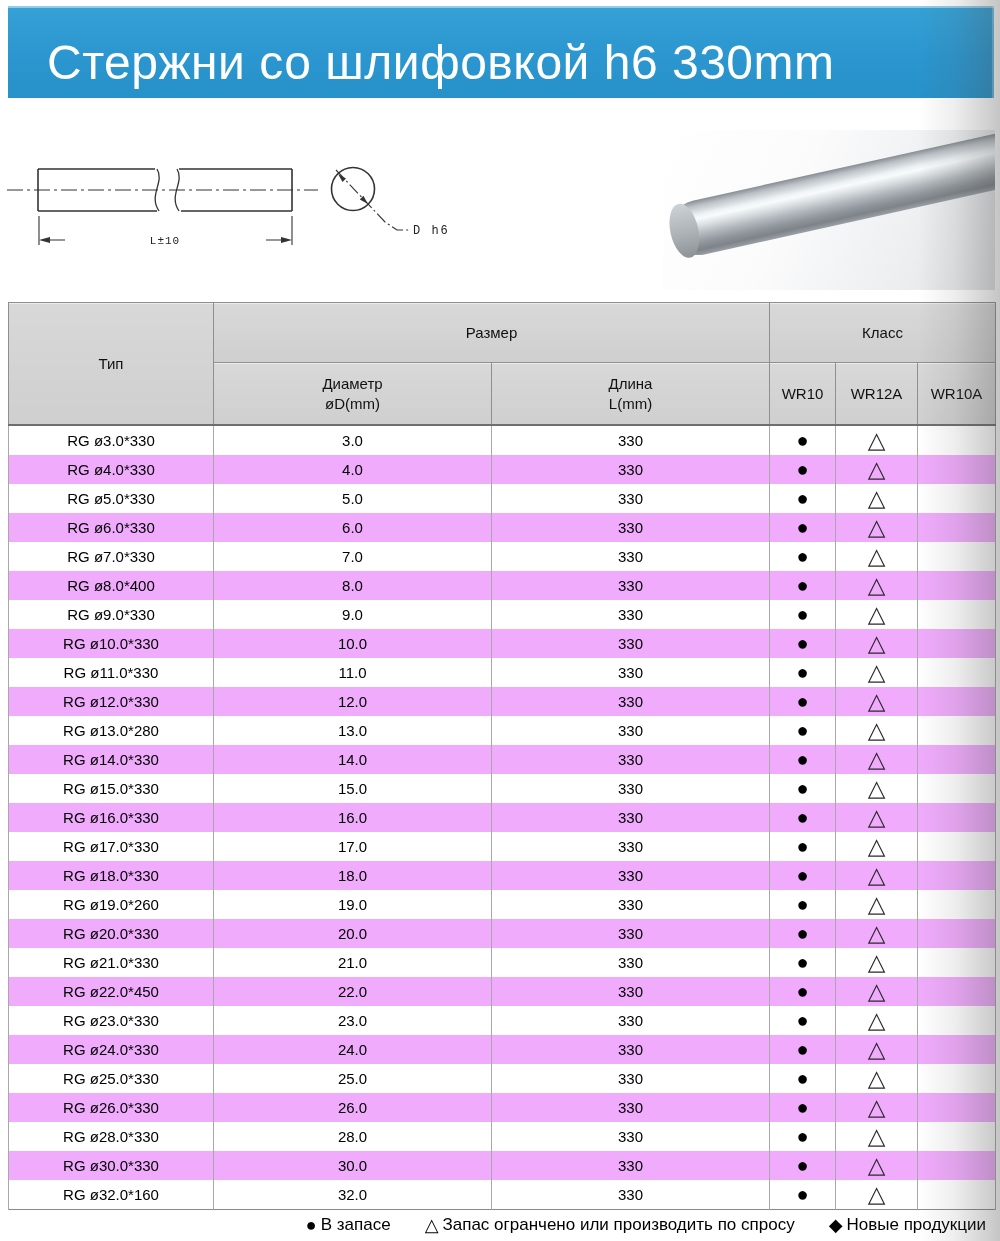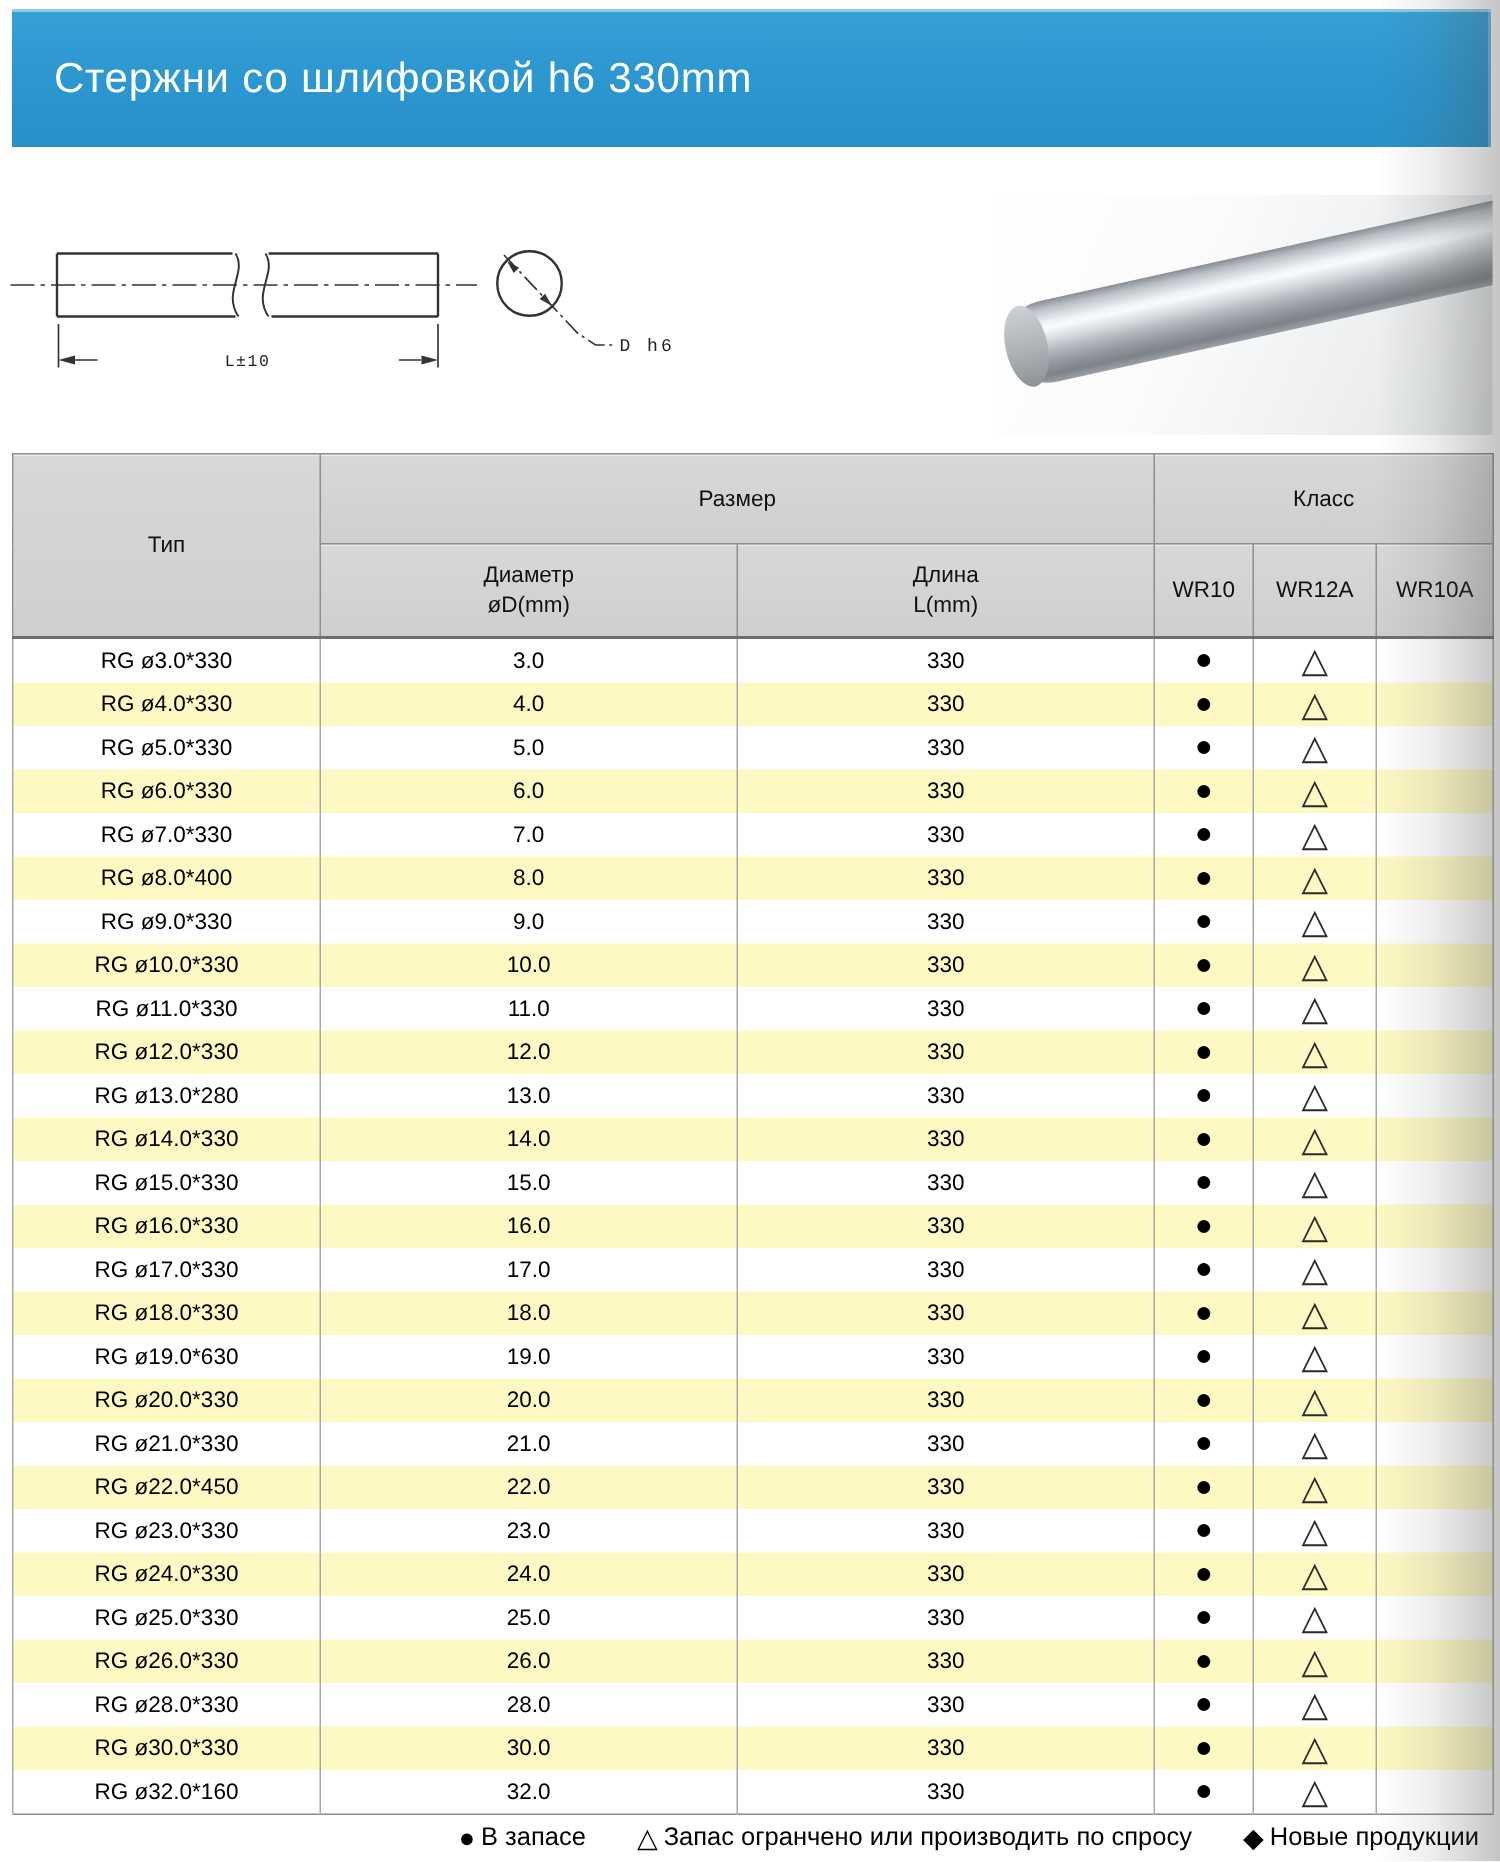--- a/index.html
+++ b/index.html
@@ -3,21 +3,21 @@
 <meta charset="utf-8">
 <style>
   html,body{margin:0;padding:0;background:#fff;}
   .page{position:relative;width:1000px;height:1241px;background:#ffffff;overflow:hidden;
         font-family:"Liberation Sans",sans-serif;color:#000;}
 
   
   .header-bar{position:absolute;left:8px;top:6px;width:986px;height:92px;
         background:linear-gradient(180deg,#35a1d6 0%,#2b96cf 55%,#2791c9 100%);
         box-shadow:inset 0 2px 0 rgba(255,255,255,.45), inset -2px 0 0 rgba(255,255,255,.30);}
-  .header-bar h1{margin:0;padding:0 0 0 28px;line-height:92px;font-size:28px;
+  .header-bar h1{margin:11px;padding:0 0 0 28px;line-height:92px;font-size:48px;
         font-weight:400;color:#ffffff;letter-spacing:.5px;white-space:nowrap;}
 
   
   .drawing{position:absolute;left:5px;top:132px;}
   .drawing path,.drawing line,.drawing circle,.drawing polyline{stroke:#333;fill:none;}
   .drawing text{fill:#222;font-family:"Liberation Mono",monospace;}
 
   
   .photo{position:absolute;left:663px;top:130px;width:332px;height:160px;overflow:hidden;
         background:linear-gradient(115deg,#ffffff 0%,#fbfbfc 40%,#eceeef 75%,#dfe2e4 100%);}
@@ -34,21 +34,21 @@
         table-layout:fixed;font-size:15px;}
   .spec-table th{font-weight:400;color:#111;border:1px solid #8f8f8f;
         background:linear-gradient(180deg,#d8d8d8 0%,#cfcfcf 100%);
         box-shadow:inset 0 1px 0 rgba(255,255,255,.55);}
   .spec-table thead tr:first-child th{height:57px;}
   .spec-table thead tr:last-child th{height:59px;line-height:20px;white-space:pre-line;}
   .spec-table thead{border-bottom:2px solid #6e6e6e;}
   .spec-table td{height:29px;padding:0;text-align:center;vertical-align:middle;
         border-left:1px solid #a8a8a8;border-right:1px solid #a8a8a8;line-height:29px;}
   .spec-table{border:1px solid #9b9b9b;border-bottom:1px solid #8a8a8a;}
-  .spec-table tbody tr.alt{background:#fef9c3;border-radius:10px;}
+  .spec-table tbody tr.alt{background:#f0abfc;border-radius:10px;}
   td.sym-dot{font-size:20px;}
   td.sym-tri{font-size:23px;color:#2a2a2a;}
 
   
   .legend{position:absolute;left:8px;top:1210px;width:978px;height:30px;display:flex;
         justify-content:flex-end;align-items:center;gap:34px;font-size:17px;}
   .legend-item{display:inline-flex;align-items:center;white-space:nowrap;}
   .legend-icon{font-size:18px;margin-right:4px;line-height:1;}
 
   
@@ -258,21 +258,21 @@
         <tr class="alt">
           <td>RG ø18.0*330</td>
           <td>18.0</td>
           <td>330</td>
           <td class="sym-dot">●</td>
           <td class="sym-tri">△</td>
           <td class="sym-dot"></td>
         </tr>
 
         <tr>
-          <td>RG ø19.0*630</td>
+          <td>RG ø19.0*260</td>
           <td>19.0</td>
           <td>330</td>
           <td class="sym-dot">●</td>
           <td class="sym-tri">△</td>
           <td class="sym-dot"></td>
         </tr>
 
         <tr class="alt">
           <td>RG ø20.0*330</td>
           <td>20.0</td>

